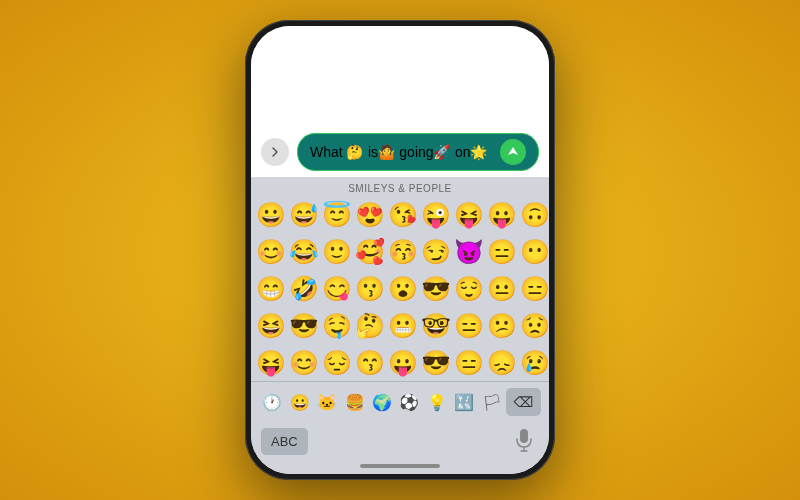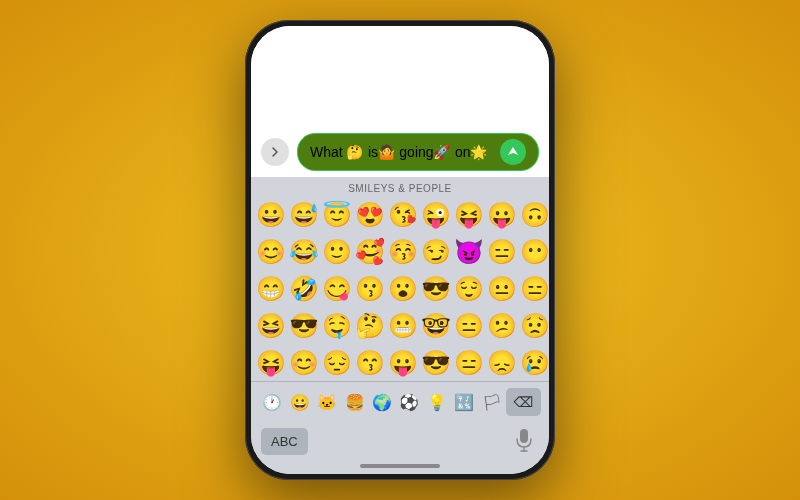--- a/index.html
+++ b/index.html
@@ -65,21 +65,21 @@
       flex-shrink: 0;
     }
 
     .expand-btn svg {
       width: 12px;
       height: 12px;
     }
 
     .message-input-wrapper {
       flex: 1;
-      background: #4d7c0f;
+      background: #0f766e;
       border: 1.5px solid #34c759;
       border-radius: 18px;
       padding: 5px 12px;
       display: flex;
       align-items: center;
       justify-content: space-between;
     }
 
     .message-text {
       font-size: 14px;

